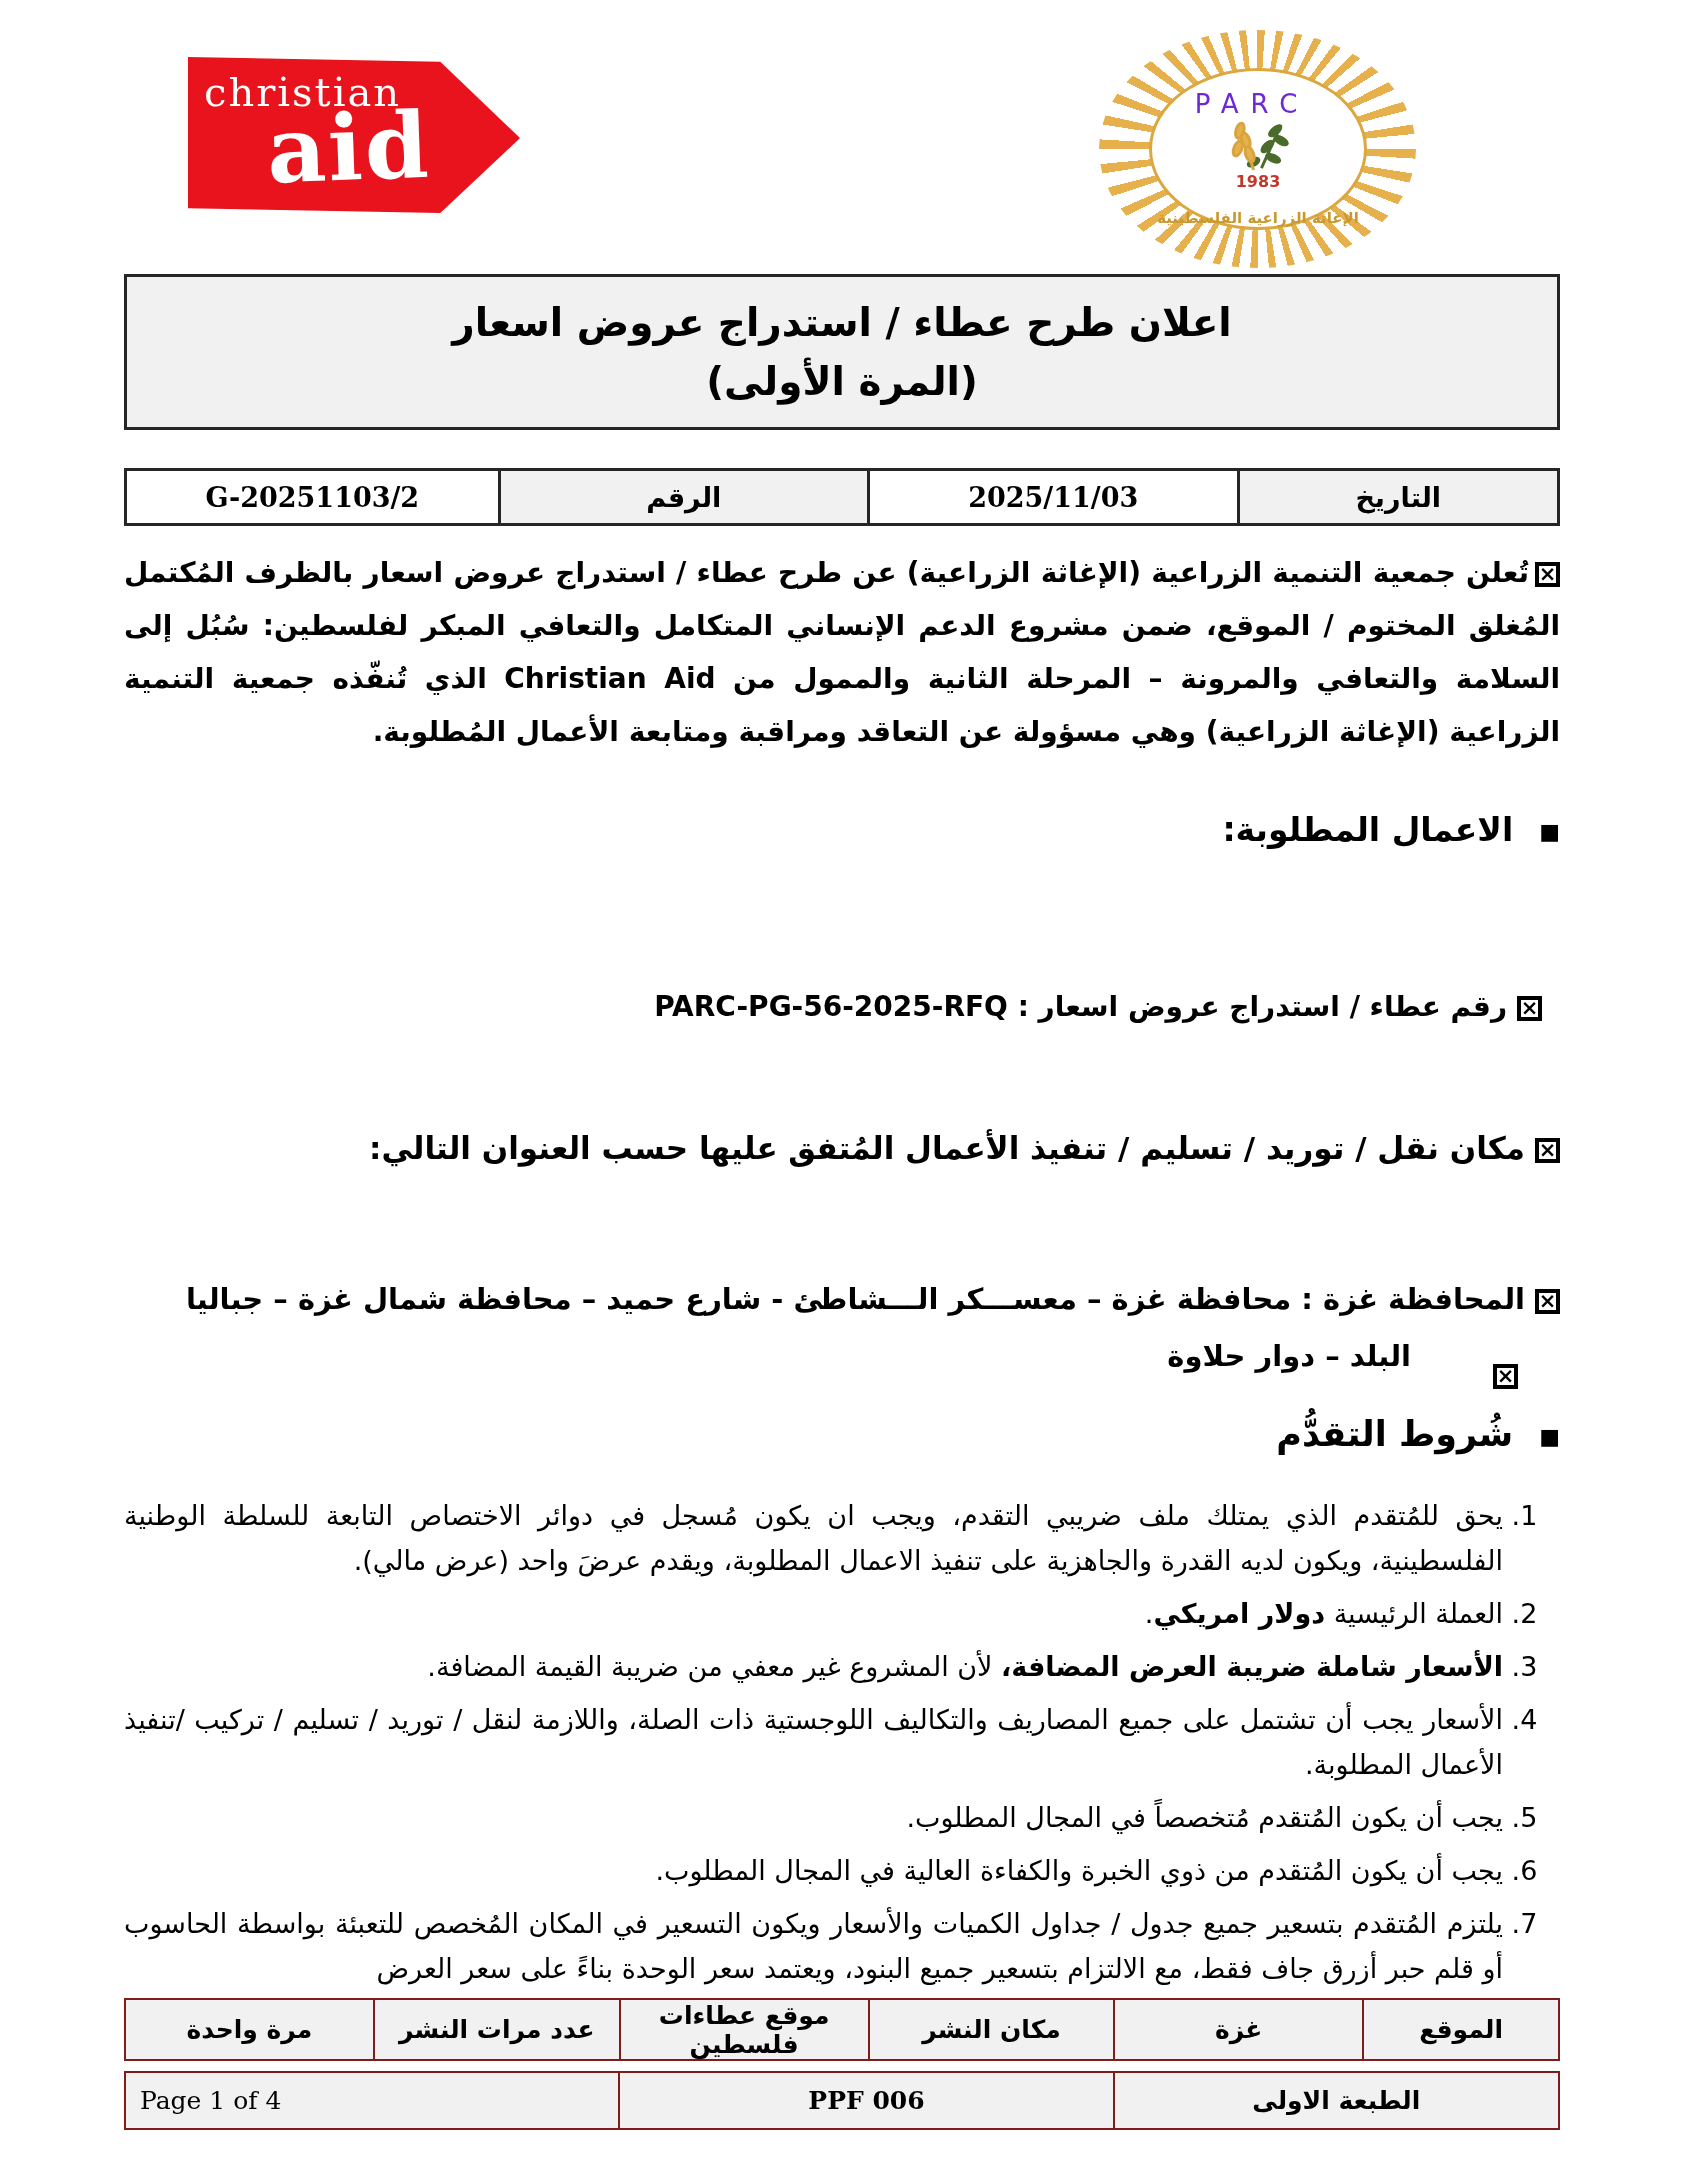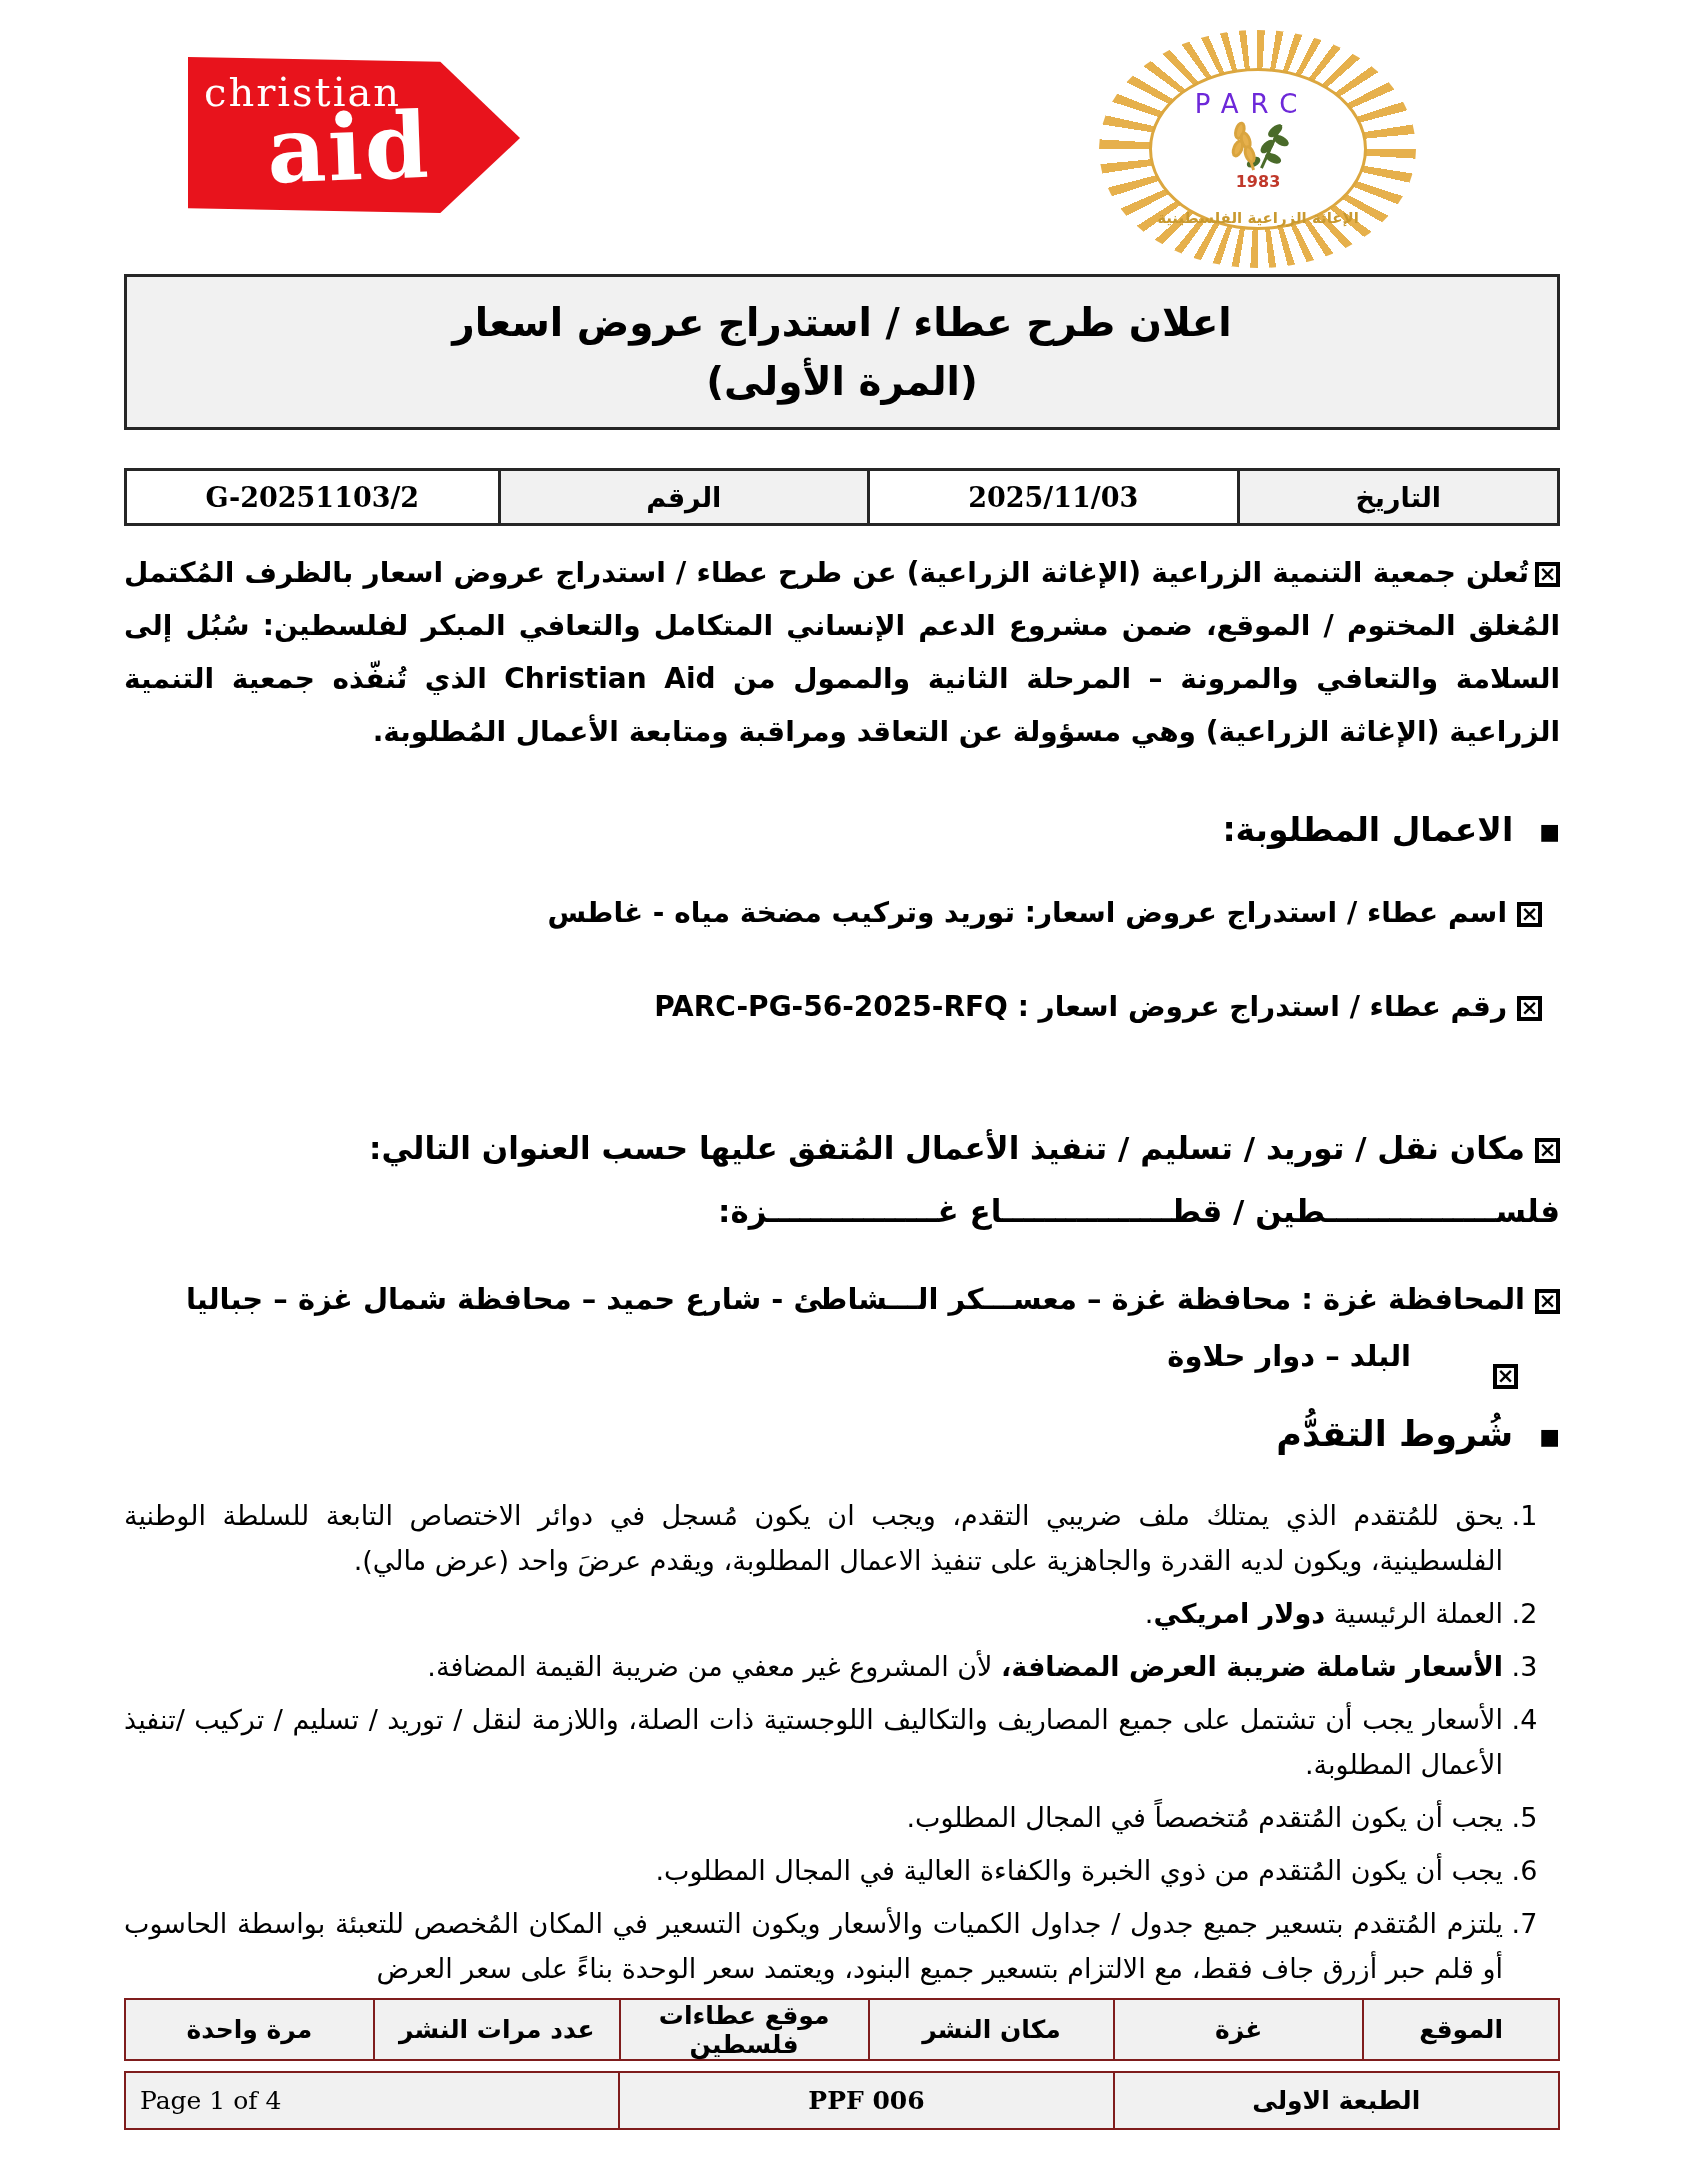--- a/index.html
+++ b/index.html
@@ -180,33 +180,29 @@
     </table>
 
   <div class="intro">
     <span class="chk">×</span><span>تُعلن جمعية التنمية الزراعية (الإغاثة الزراعية) عن طرح عطاء / استدراج عروض اسعار بالظرف المُكتمل المُغلق المختوم / الموقع، ضمن مشروع الدعم الإنساني المتكامل والتعافي المبكر لفلسطين: سُبُل إلى السلامة والتعافي والمرونة – المرحلة الثانية والممول من Christian Aid الذي تُنفّذه جمعية التنمية الزراعية (الإغاثة الزراعية) وهي مسؤولة عن التعاقد ومراقبة ومتابعة الأعمال المُطلوبة.</span>
   </div>
 
   <div class="works-heading">
     <span class="bullet-sq">■</span><span>الاعمال المطلوبة:</span>
   </div>
 
-  <div class="work-item work-item-1">
-    <span class="chk">×</span><span>اسم عطاء / استدراج عروض اسعار:</span>&nbsp;<span>توريد وتركيب مضخة مياه - غاطس</span>
-  </div>
 
   <div class="work-item work-item-2">
     <span class="chk">×</span><span>رقم عطاء / استدراج عروض اسعار :</span>&nbsp;<span class="sans-latin" dir="ltr">PARC-PG-56-2025-RFQ</span>
   </div>
 
   <div class="loc-heading">
     <div>
       <span class="chk">×</span><span>مكان نقل / توريد / تسليم / تنفيذ الأعمال المُتفق عليها حسب العنوان التالي:</span>
     </div>
-    <div>فلســــــــــــــــطين / قطــــــــــــــــاع غــــــــــــــــزة:</div>
   </div>
 
   <div class="gov">
     <div>
       <span class="chk">×</span><span>المحافظة غزة :  محافظة غزة – معســـكر الـــشاطئ - شارع حميد – محافظة شمال غزة – جباليا</span>
     </div>
     <div class="gov-line2">البلد – دوار حلاوة</div>
   </div>
 
   <div class="lone-chk">

